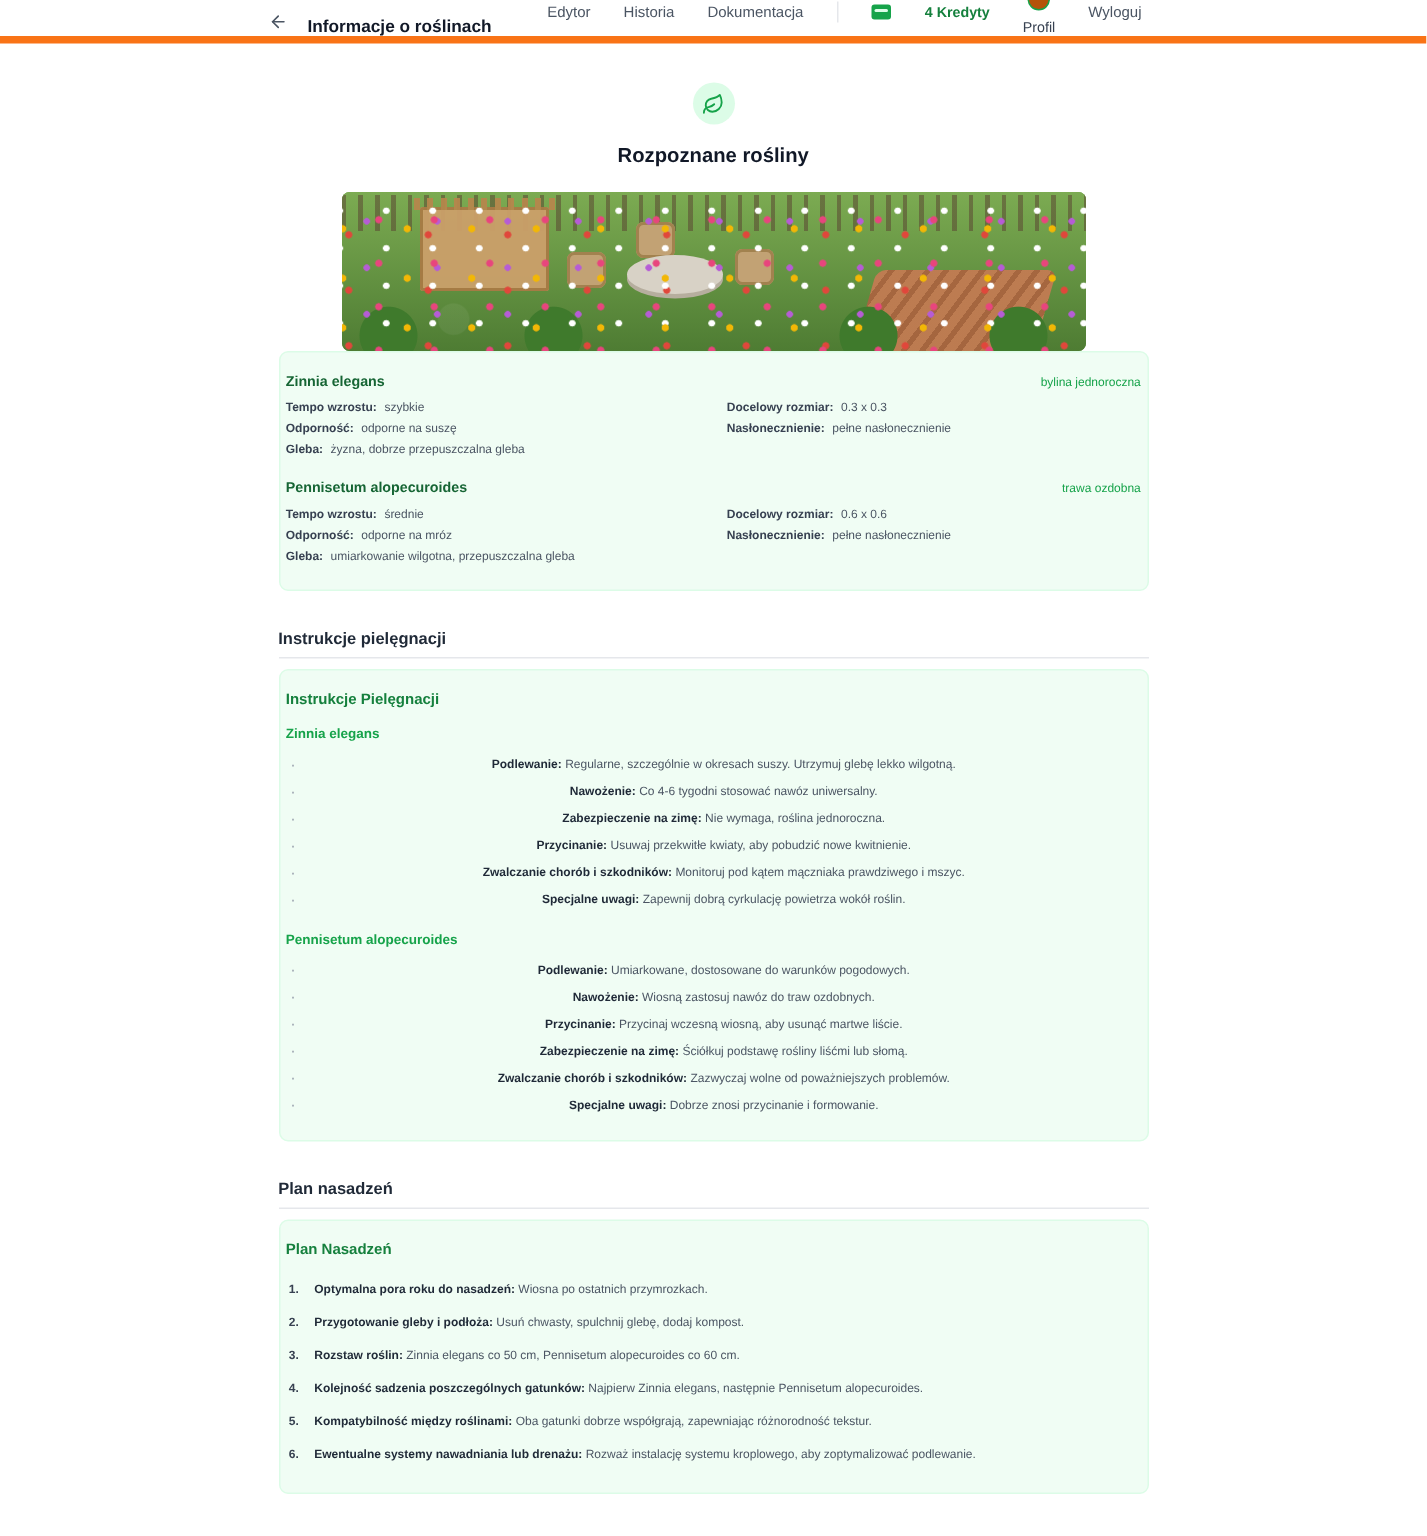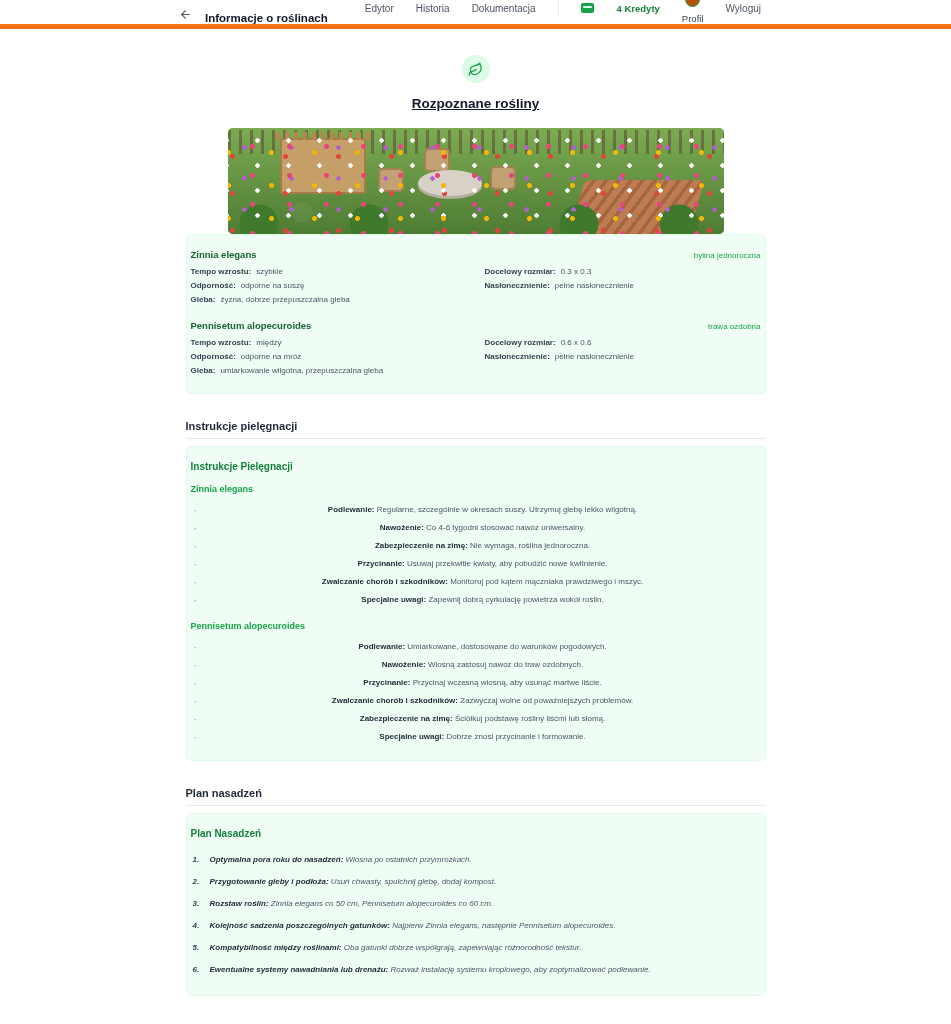--- a/index.html
+++ b/index.html
@@ -92,21 +92,20 @@
     display: flex; align-items: center; justify-content: center;
   }
   .leaf-badge svg { display: block; }
 
   .main-title {
     text-align: center;
     font-size: 13.5px;
     font-weight: bold;
     color: #111827;
     margin-bottom: 17px;
-    text-decoration: underline;
   }
 
   
   .hero {
     width: 496px;
     height: 106px;
     margin: 0 auto;
     border-radius: 5px;
     overflow: hidden;
     position: relative;
@@ -231,21 +230,21 @@
     content: "·"; position: absolute; left: 3px; top: 1px;
     color: #9ca3af; font-size: 11px;
   }
   ul.care-list li b { color: #1f2937; font-weight: bold; }
 
   
   ol.plan-list { list-style: none; counter-reset: pl; }
   ol.plan-list li {
     counter-increment: pl;
     font-size: 8px; color: #4b5563; line-height: 1.5;
-    padding: 5px 0 5px 19px; position: relative; font-style: italic;
+    padding: 5px 0 5px 19px; position: relative;
   }
   ol.plan-list li::before {
     content: counter(pl) ".";
     position: absolute; left: 2px; top: 5px;
     color: #374151; font-weight: bold;
   }
   ol.plan-list li b { color: #1f2937; font-weight: bold; }
 
   svg { display: block; }
 </style>
@@ -333,21 +332,21 @@
         </div>
       </div>
 
       <div class="species">
         <div class="species-head">
           <span class="species-name">Pennisetum alopecuroides</span>
           <span class="species-tag">trawa ozdobna</span>
         </div>
         <div class="species-grid">
           <div class="kv">
-            <b>Tempo wzrostu:</b><span class="val">między</span>
+            <b>Tempo wzrostu:</b><span class="val">średnie</span>
           </div>
           <div class="kv">
             <b>Docelowy rozmiar:</b><span class="val">0.6 x 0.6</span>
           </div>
           <div class="kv">
             <b>Odporność:</b><span class="val">odporne na mróz</span>
           </div>
           <div class="kv">
             <b>Nasłonecznienie:</b><span class="val">pełne nasłonecznienie</span>
           </div>
@@ -372,22 +371,22 @@
         <li><b>Przycinanie:</b> <span>Usuwaj przekwitłe kwiaty, aby pobudzić nowe kwitnienie.</span></li>
         <li><b>Zwalczanie chorób i szkodników:</b> <span>Monitoruj pod kątem mączniaka prawdziwego i mszyc.</span></li>
         <li><b>Specjalne uwagi:</b> <span>Zapewnij dobrą cyrkulację powietrza wokół roślin.</span></li>
       </ul>
 
       <div class="plant-sub">Pennisetum alopecuroides</div>
       <ul class="care-list">
         <li><b>Podlewanie:</b> <span>Umiarkowane, dostosowane do warunków pogodowych.</span></li>
         <li><b>Nawożenie:</b> <span>Wiosną zastosuj nawóz do traw ozdobnych.</span></li>
         <li><b>Przycinanie:</b> <span>Przycinaj wczesną wiosną, aby usunąć martwe liście.</span></li>
+        <li><b>Zabezpieczenie na zimę:</b> <span>Ściółkuj podstawę rośliny liśćmi lub słomą.</span></li>
         <li><b>Zwalczanie chorób i szkodników:</b> <span>Zazwyczaj wolne od poważniejszych problemów.</span></li>
-        <li><b>Zabezpieczenie na zimę:</b> <span>Ściółkuj podstawę rośliny liśćmi lub słomą.</span></li>
         <li><b>Specjalne uwagi:</b> <span>Dobrze znosi przycinanie i formowanie.</span></li>
       </ul>
     </div>
 
     <div class="section-head dark">Plan nasadzeń</div>
 
     <div class="card">
       <div class="care-title">Plan Nasadzeń</div>
       <ol class="plan-list">
         <li><b>Optymalna pora roku do nasadzeń:</b> <span>Wiosna po ostatnich przymrozkach.</span></li>

